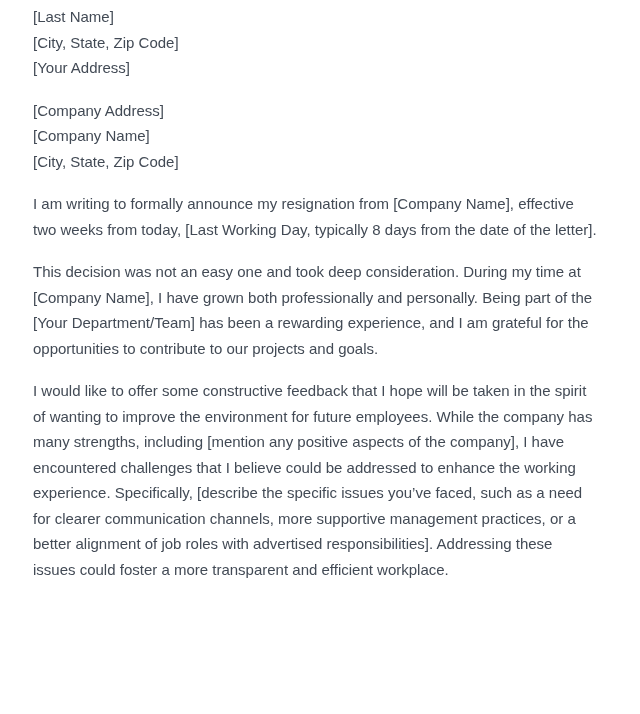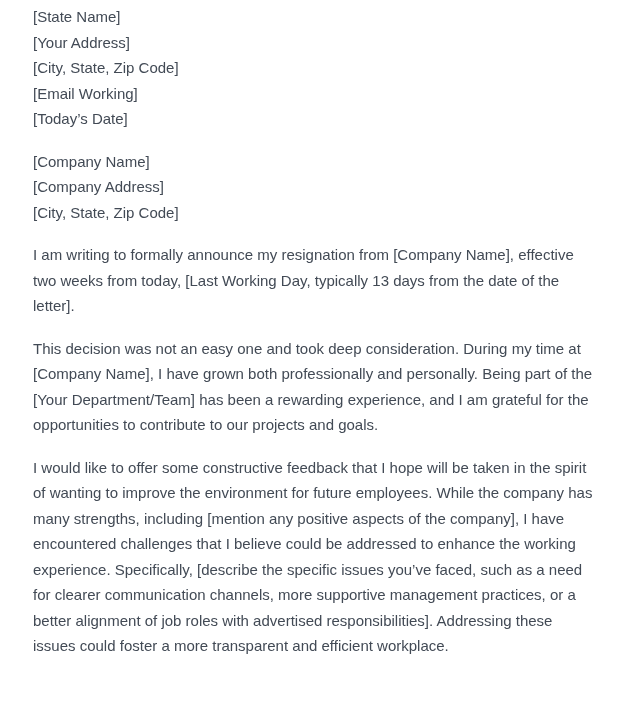--- a/index.html
+++ b/index.html
@@ -30,33 +30,31 @@
   .letter p {
     margin: 0 0 17px 0;
   }
 </style>
 </head>
 <body>
 
 <div class="letter">
 
   <div class="block">
-    <div class="line">[State Name]</div>
+    <div class="line">[Last Name]</div>
+    <div class="line">[City, State, Zip Code]</div>
     <div class="line">[Your Address]</div>
-    <div class="line">[City, State, Zip Code]</div>
-    <div class="line">[Email Working]</div>
-    <div class="line">[Today’s Date]</div>
   </div>
 
   <div class="block">
+    <div class="line">[Company Address]</div>
     <div class="line">[Company Name]</div>
-    <div class="line">[Company Address]</div>
     <div class="line">[City, State, Zip Code]</div>
   </div>
 
 
-  <p>I am writing to formally announce my resignation from [Company Name], effective two weeks from today, [Last Working Day, typically 13 days from the date of the letter].</p>
+  <p>I am writing to formally announce my resignation from [Company Name], effective two weeks from today, [Last Working Day, typically 8 days from the date of the letter].</p>
 
   <p>This decision was not an easy one and took deep consideration. During my time at [Company Name], I have grown both professionally and personally. Being part of the [Your Department/Team] has been a rewarding experience, and I am grateful for the opportunities to contribute to our projects and goals.</p>
 
   <p>I would like to offer some constructive feedback that I hope will be taken in the spirit of wanting to improve the environment for future employees. While the company has many strengths, including [mention any positive aspects of the company], I have encountered challenges that I believe could be addressed to enhance the working experience. Specifically, [describe the specific issues you’ve faced, such as a need for clearer communication channels, more supportive management practices, or a better alignment of job roles with advertised responsibilities]. Addressing these issues could foster a more transparent and efficient workplace.</p>
 
 </div>
 
 </body></html>

